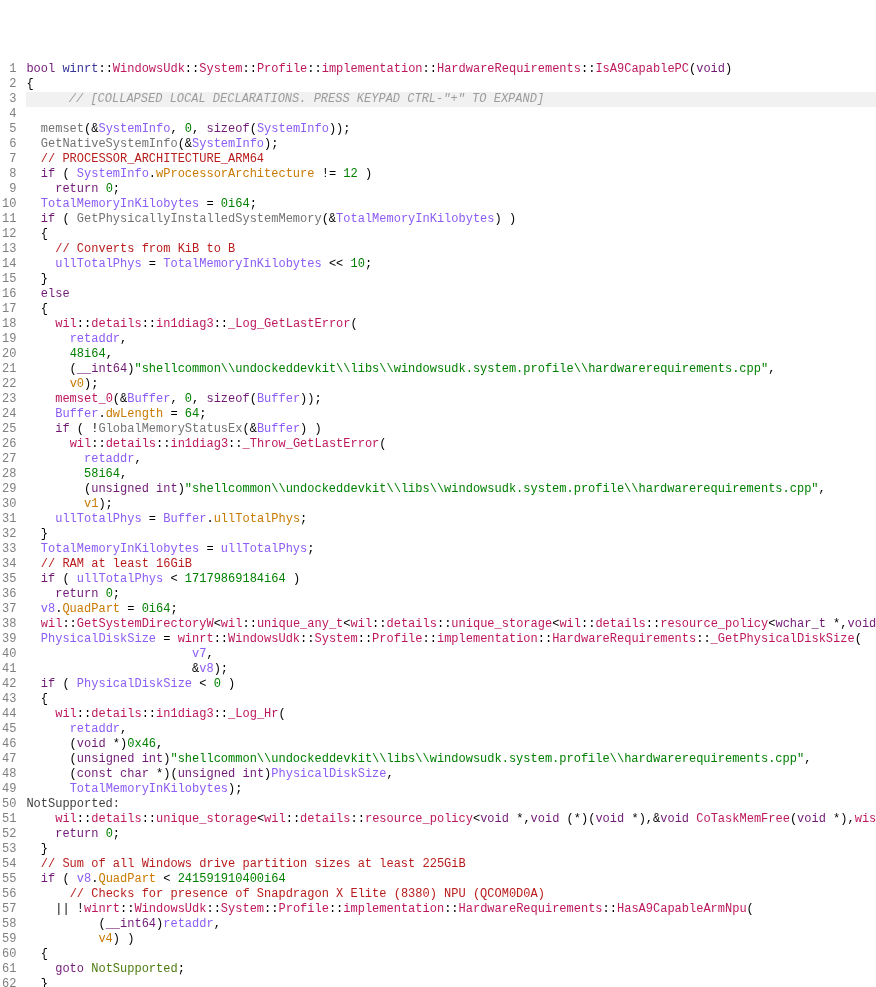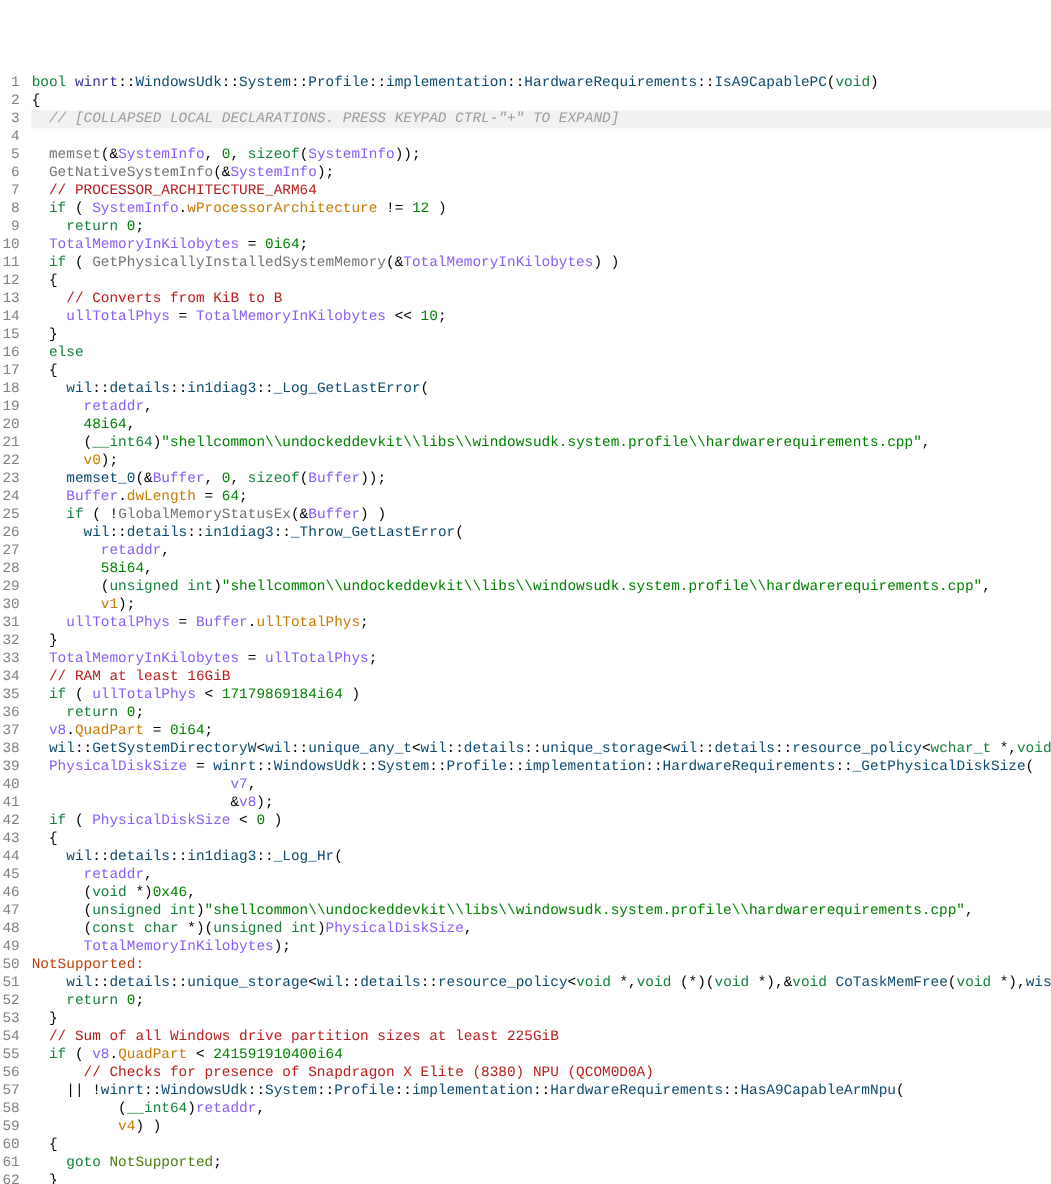--- a/index.html
+++ b/index.html
@@ -25,32 +25,32 @@
     color: #808080;
     user-select: none;
     background: #ffffff;
   }
   .code {
     flex: 1 1 auto;
     padding: 2px 0 2px 4px;
   }
   .line { height: 15px; }
   .line.collapsed { background: #f1f1f1; color: #9c9c9c; font-style: italic; }
-  .kw { color: #15803d; }     
-  .ns { color: #0c4a6e; font-family: Liberation Mono, monospace; }          
+  .kw { color: #701a75; }     
+  .ns { color: #be185d; font-family: Liberation Mono, monospace; }          
   .func-def { color: #333399; }    
   .func-call { color: #737373; }   
   .var { color: #8b5cf6; }
   .member { color: #c97a00; font-family: Liberation Mono, monospace; }      
   .comment { color: #b91c1c; }
-  .comment-gray { color: #9c9c9c; font-style: italic;}
+  .comment-gray { color: #9c9c9c; font-style: italic; margin-left: 28px;}
   .num { color: #008000; }
   .str { color: #008000; }
   .goto-lbl { color: #4d7c0f; }
-  .label-def { color: #c2410c; }
+  .label-def { color: #404040; }
 </style>
 </head>
 <body>
 
 
 
 <div class="code-container">
   <div class="gutter" id="gutter"><div class="line">1</div><div class="line">2</div><div class="line">3</div><div class="line">4</div><div class="line">5</div><div class="line">6</div><div class="line">7</div><div class="line">8</div><div class="line">9</div><div class="line">10</div><div class="line">11</div><div class="line">12</div><div class="line">13</div><div class="line">14</div><div class="line">15</div><div class="line">16</div><div class="line">17</div><div class="line">18</div><div class="line">19</div><div class="line">20</div><div class="line">21</div><div class="line">22</div><div class="line">23</div><div class="line">24</div><div class="line">25</div><div class="line">26</div><div class="line">27</div><div class="line">28</div><div class="line">29</div><div class="line">30</div><div class="line">31</div><div class="line">32</div><div class="line">33</div><div class="line">34</div><div class="line">35</div><div class="line">36</div><div class="line">37</div><div class="line">38</div><div class="line">39</div><div class="line">40</div><div class="line">41</div><div class="line">42</div><div class="line">43</div><div class="line">44</div><div class="line">45</div><div class="line">46</div><div class="line">47</div><div class="line">48</div><div class="line">49</div><div class="line">50</div><div class="line">51</div><div class="line">52</div><div class="line">53</div><div class="line">54</div><div class="line">55</div><div class="line">56</div><div class="line">57</div><div class="line">58</div><div class="line">59</div><div class="line">60</div><div class="line">61</div><div class="line">62</div></div>
   <div class="code" id="code"><div class="line"><span class="kw">bool</span> <span class="func-def">winrt</span>::<span class="ns">WindowsUdk</span>::<span class="ns">System</span>::<span class="ns">Profile</span>::<span class="ns">implementation</span>::<span class="ns">HardwareRequirements</span>::<span class="ns">IsA9CapablePC</span>(<span class="kw">void</span>)</div><div class="line">{</div><div class="line collapsed">  <span class="comment-gray">// [COLLAPSED LOCAL DECLARATIONS. PRESS KEYPAD CTRL-"+" TO EXPAND]</span></div><div class="line">&nbsp;</div><div class="line">  <span class="func-call">memset</span>(&amp;<span class="var">SystemInfo</span>, <span class="num">0</span>, <span class="kw">sizeof</span>(<span class="var">SystemInfo</span>));</div><div class="line">  <span class="func-call">GetNativeSystemInfo</span>(&amp;<span class="var">SystemInfo</span>);</div><div class="line">  <span class="comment">// PROCESSOR_ARCHITECTURE_ARM64</span></div><div class="line">  <span class="kw">if</span> ( <span class="var">SystemInfo</span>.<span class="member">wProcessorArchitecture</span> != <span class="num">12</span> )</div><div class="line">    <span class="kw">return</span> <span class="num">0</span>;</div><div class="line">  <span class="var">TotalMemoryInKilobytes</span> = <span class="num">0i64</span>;</div><div class="line">  <span class="kw">if</span> ( <span class="func-call">GetPhysicallyInstalledSystemMemory</span>(&amp;<span class="var">TotalMemoryInKilobytes</span>) )</div><div class="line">  {</div><div class="line">    <span class="comment">// Converts from KiB to B</span></div><div class="line">    <span class="var">ullTotalPhys</span> = <span class="var">TotalMemoryInKilobytes</span> &lt;&lt; <span class="num">10</span>;</div><div class="line">  }</div><div class="line">  <span class="kw">else</span></div><div class="line">  {</div><div class="line">    <span class="ns">wil</span>::<span class="ns">details</span>::<span class="ns">in1diag3</span>::<span class="ns">_Log_GetLastError</span>(</div><div class="line">      <span class="var">retaddr</span>,</div><div class="line">      <span class="num">48i64</span>,</div><div class="line">      (<span class="kw">__int64</span>)<span class="str">"shellcommon\\undockeddevkit\\libs\\windowsudk.system.profile\\hardwarerequirements.cpp"</span>,</div><div class="line">      <span class="member">v0</span>);</div><div class="line">    <span class="ns">memset_0</span>(&amp;<span class="var">Buffer</span>, <span class="num">0</span>, <span class="kw">sizeof</span>(<span class="var">Buffer</span>));</div><div class="line">    <span class="var">Buffer</span>.<span class="member">dwLength</span> = <span class="num">64</span>;</div><div class="line">    <span class="kw">if</span> ( !<span class="func-call">GlobalMemoryStatusEx</span>(&amp;<span class="var">Buffer</span>) )</div><div class="line">      <span class="ns">wil</span>::<span class="ns">details</span>::<span class="ns">in1diag3</span>::<span class="ns">_Throw_GetLastError</span>(</div><div class="line">        <span class="var">retaddr</span>,</div><div class="line">        <span class="num">58i64</span>,</div><div class="line">        (<span class="kw">unsigned</span> <span class="kw">int</span>)<span class="str">"shellcommon\\undockeddevkit\\libs\\windowsudk.system.profile\\hardwarerequirements.cpp"</span>,</div><div class="line">        <span class="member">v1</span>);</div><div class="line">    <span class="var">ullTotalPhys</span> = <span class="var">Buffer</span>.<span class="member">ullTotalPhys</span>;</div><div class="line">  }</div><div class="line">  <span class="var">TotalMemoryInKilobytes</span> = <span class="var">ullTotalPhys</span>;</div><div class="line">  <span class="comment">// RAM at least 16GiB</span></div><div class="line">  <span class="kw">if</span> ( <span class="var">ullTotalPhys</span> &lt; <span class="num">17179869184i64</span> )</div><div class="line">    <span class="kw">return</span> <span class="num">0</span>;</div><div class="line">  <span class="var">v8</span>.<span class="member">QuadPart</span> = <span class="num">0i64</span>;</div><div class="line">  <span class="ns">wil</span>::<span class="ns">GetSystemDirectoryW</span>&lt;<span class="ns">wil</span>::<span class="ns">unique_any_t</span>&lt;<span class="ns">wil</span>::<span class="ns">details</span>::<span class="ns">unique_storage</span>&lt;<span class="ns">wil</span>::<span class="ns">details</span>::<span class="ns">resource_policy</span>&lt;<span class="kw">wchar_t</span> *,<span class="kw">void</span> (*)</div><div class="line">  <span class="var">PhysicalDiskSize</span> = <span class="ns">winrt</span>::<span class="ns">WindowsUdk</span>::<span class="ns">System</span>::<span class="ns">Profile</span>::<span class="ns">implementation</span>::<span class="ns">HardwareRequirements</span>::<span class="ns">_GetPhysicalDiskSize</span>(</div><div class="line">                       <span class="var">v7</span>,</div><div class="line">                       &amp;<span class="var">v8</span>);</div><div class="line">  <span class="kw">if</span> ( <span class="var">PhysicalDiskSize</span> &lt; <span class="num">0</span> )</div><div class="line">  {</div><div class="line">    <span class="ns">wil</span>::<span class="ns">details</span>::<span class="ns">in1diag3</span>::<span class="ns">_Log_Hr</span>(</div><div class="line">      <span class="var">retaddr</span>,</div><div class="line">      (<span class="kw">void</span> *)<span class="num">0x46</span>,</div><div class="line">      (<span class="kw">unsigned</span> <span class="kw">int</span>)<span class="str">"shellcommon\\undockeddevkit\\libs\\windowsudk.system.profile\\hardwarerequirements.cpp"</span>,</div><div class="line">      (<span class="kw">const</span> <span class="kw">char</span> *)(<span class="kw">unsigned</span> <span class="kw">int</span>)<span class="var">PhysicalDiskSize</span>,</div><div class="line">      <span class="var">TotalMemoryInKilobytes</span>);</div><div class="line"><span class="label-def">NotSupported:</span></div><div class="line">    <span class="ns">wil</span>::<span class="ns">details</span>::<span class="ns">unique_storage</span>&lt;<span class="ns">wil</span>::<span class="ns">details</span>::<span class="ns">resource_policy</span>&lt;<span class="kw">void</span> *,<span class="kw">void</span> (*)(<span class="kw">void</span> *),&amp;<span class="kw">void</span> <span class="ns">CoTaskMemFree</span>(<span class="kw">void</span> *),<span class="ns">wistd</span>::</div><div class="line">    <span class="kw">return</span> <span class="num">0</span>;</div><div class="line">  }</div><div class="line">  <span class="comment">// Sum of all Windows drive partition sizes at least 225GiB</span></div><div class="line">  <span class="kw">if</span> ( <span class="var">v8</span>.<span class="member">QuadPart</span> &lt; <span class="num">241591910400i64</span></div><div class="line">      <span class="comment">// Checks for presence of Snapdragon X Elite (8380) NPU (QCOM0D0A)</span></div><div class="line">    || !<span class="ns">winrt</span>::<span class="ns">WindowsUdk</span>::<span class="ns">System</span>::<span class="ns">Profile</span>::<span class="ns">implementation</span>::<span class="ns">HardwareRequirements</span>::<span class="ns">HasA9CapableArmNpu</span>(</div><div class="line">          (<span class="kw">__int64</span>)<span class="var">retaddr</span>,</div><div class="line">          <span class="member">v4</span>) )</div><div class="line">  {</div><div class="line">    <span class="kw">goto</span> <span class="goto-lbl">NotSupported</span>;</div><div class="line">  }</div></div>
 </div>

